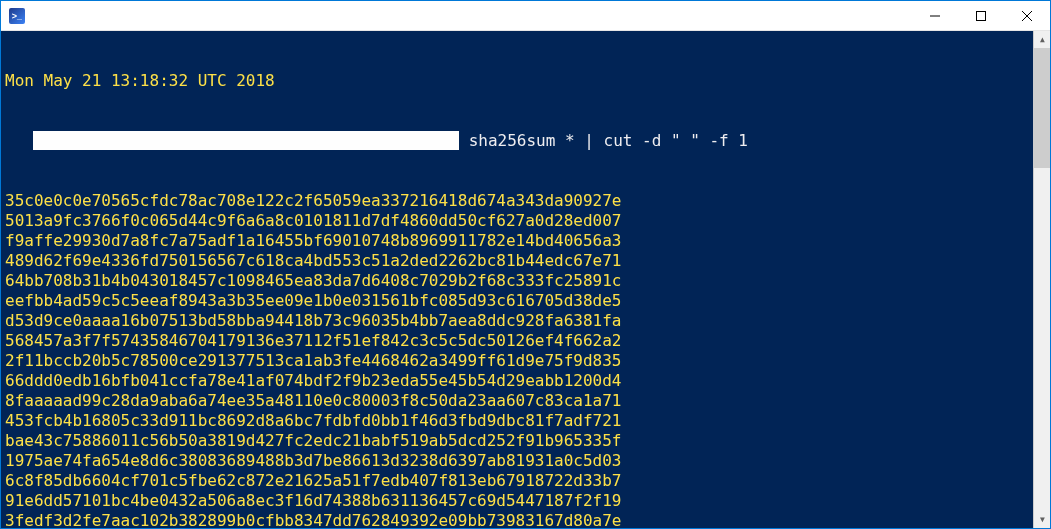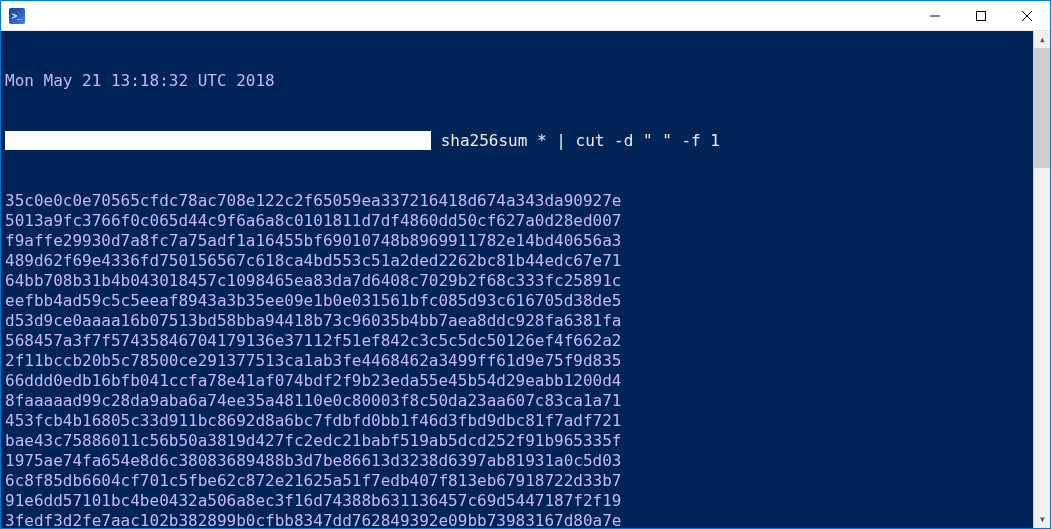--- a/index.html
+++ b/index.html
@@ -79,34 +79,35 @@
       overflow: hidden;
       position: relative;
     }
     .terminal-content {
       padding: 0 4px;
       white-space: pre;
       overflow: hidden;
     }
     .cmd-line {
       display: flex;
+      margin-left: 28px;
     }
     .cmd-highlight {
       background: #fefefe;
       color: #fefefe;
       display: inline-block;
       width: 426px;
       height: 19px;
       flex-shrink: 0;
     }
     .cmd-rest {
       color: #eeedf0;
     }
     .hash-line {
-      color: #c4b5fd;
+      color: #fde047;
     }
     .scrollbar {
       position: absolute;
       right: 0;
       top: 0;
       width: 17px;
       height: 100%;
       background: #f0f0f0;
       border-left: 1px solid #ccc;
     }

